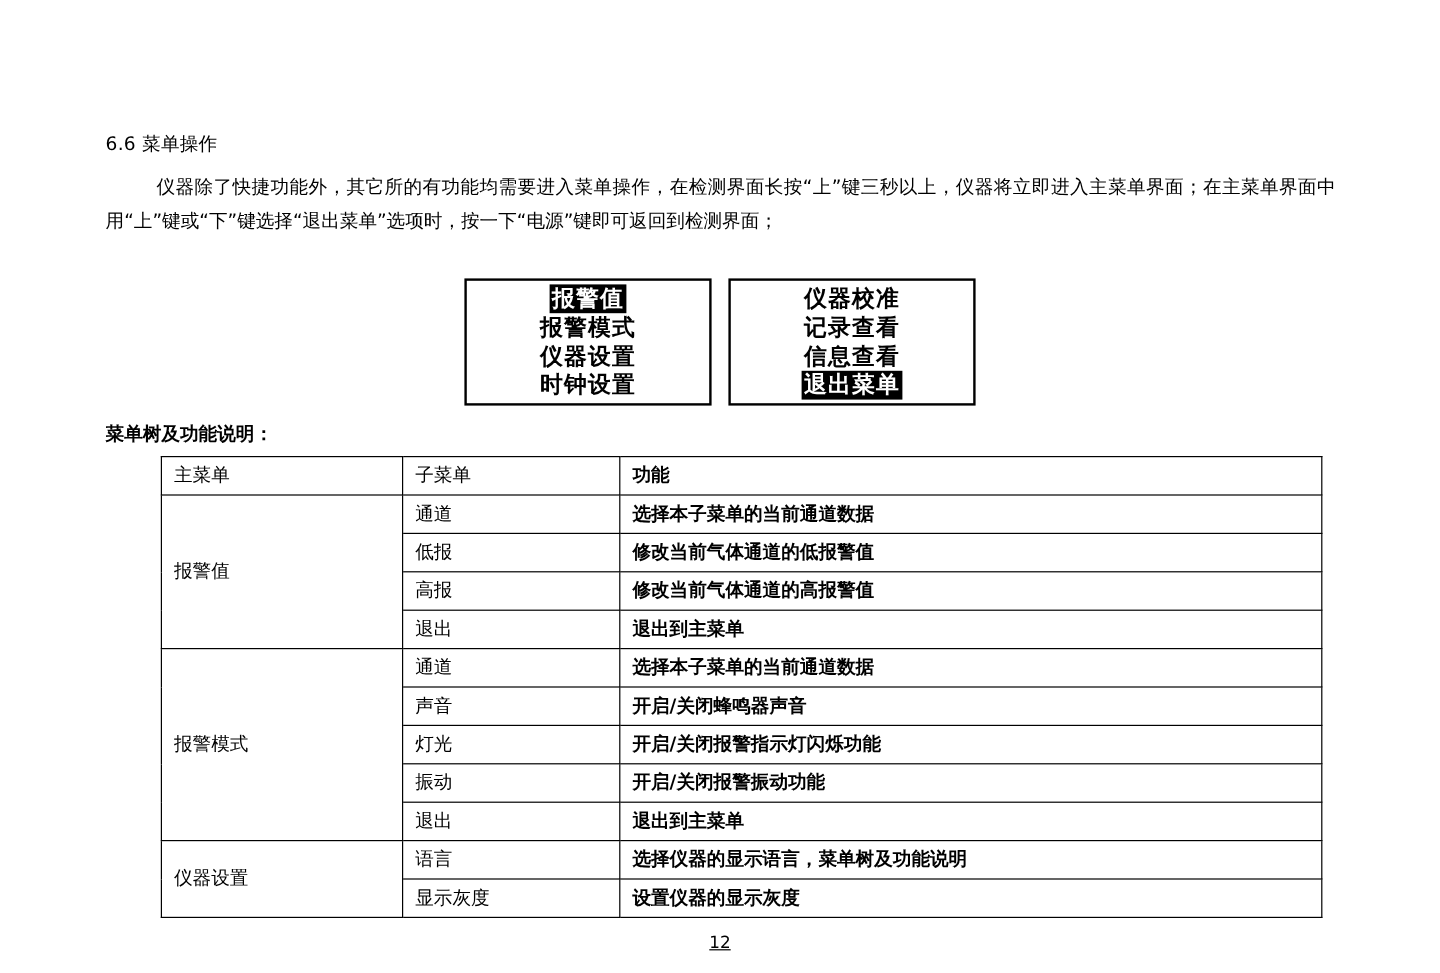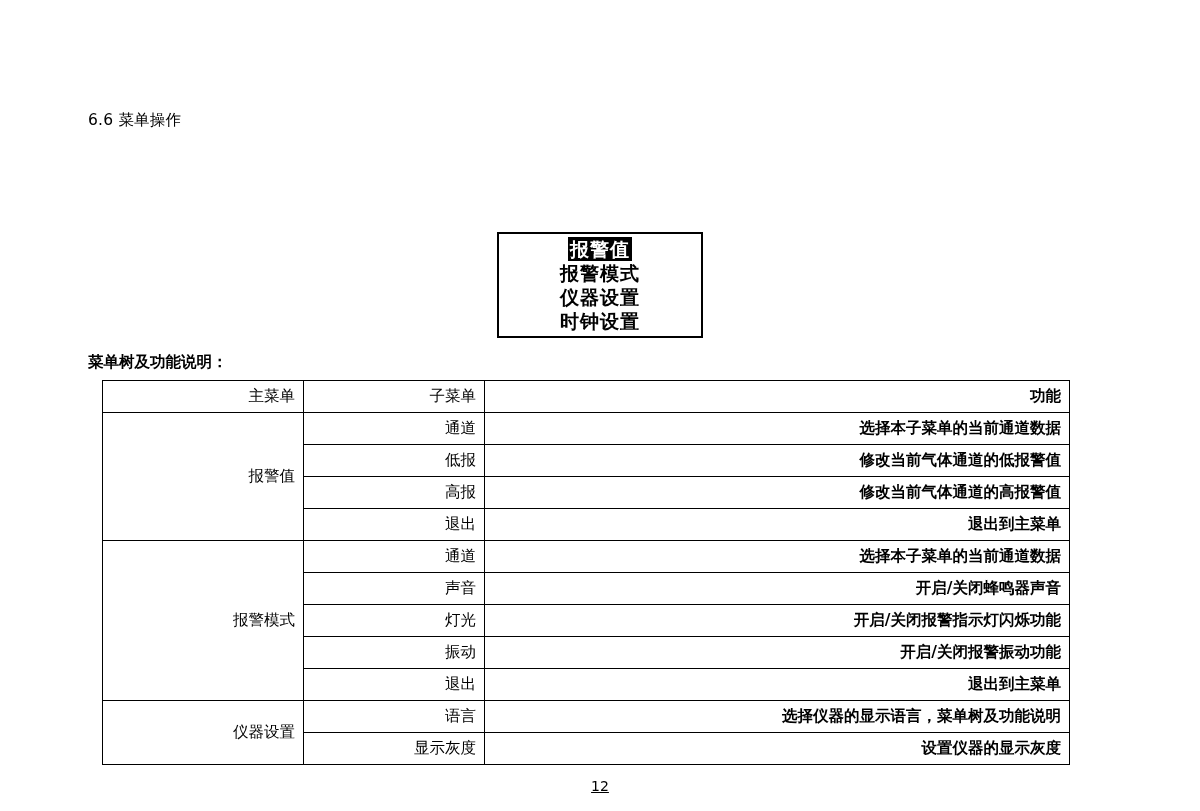--- a/index.html
+++ b/index.html
@@ -80,26 +80,25 @@
   .table-heading {
     position: absolute;
     left: 88px;
     top: 352px;
     font-size: 15.5px;
     font-weight: bold;
     text-align: center;
   }
   table.menu-table {
     position: absolute;
-    left: 102px;
+    left: 134px;
     top: 380px;
     border-collapse: collapse;
     width: 968px;
     font-size: 15.5px;
-    text-align: right;
   }
   table.menu-table td {
     border: 1px solid #000;
     padding: 3px 8px 4px 10px;
     height: 24px;
     vertical-align: middle;
     line-height: 22px;
   }
   table.menu-table td.col-main { width: 182px; }
   table.menu-table td.col-sub { width: 162px; }
@@ -114,30 +113,37 @@
     text-decoration: underline;
   }
 </style>
 </head>
 <body>
 
 <div class="page">
 
   <div class="section-heading">6.6 菜单操作</div>
 
+  <div class="para"><span class="indent"></span><span>仪器除了快捷功能外，其它所的有功能均需要进入菜单操作，在检测界面长按“上”键三秒以上，仪器将立即进入主菜单界面；在主菜单界面中用“上”键或“下”键选择“退出菜单”选项时，按一下“电源”键即可返回到检测界面；</span></div>
 
   <div class="lcd-row">
 
     <div class="lcd">
       <div class="lcd-line selected">报警值</div>
       <div class="lcd-line">报警模式</div>
       <div class="lcd-line">仪器设置</div>
       <div class="lcd-line">时钟设置</div>
     </div>
 
+    <div class="lcd">
+      <div class="lcd-line">仪器校准</div>
+      <div class="lcd-line">记录查看</div>
+      <div class="lcd-line">信息查看</div>
+      <div class="lcd-line selected">退出菜单</div>
+    </div>
 
   </div>
 
   <div class="table-heading">菜单树及功能说明：</div>
 
   <table class="menu-table">
     <tbody>
       <tr>
         <td class="col-main">主菜单</td>
         <td class="col-sub">子菜单</td>

